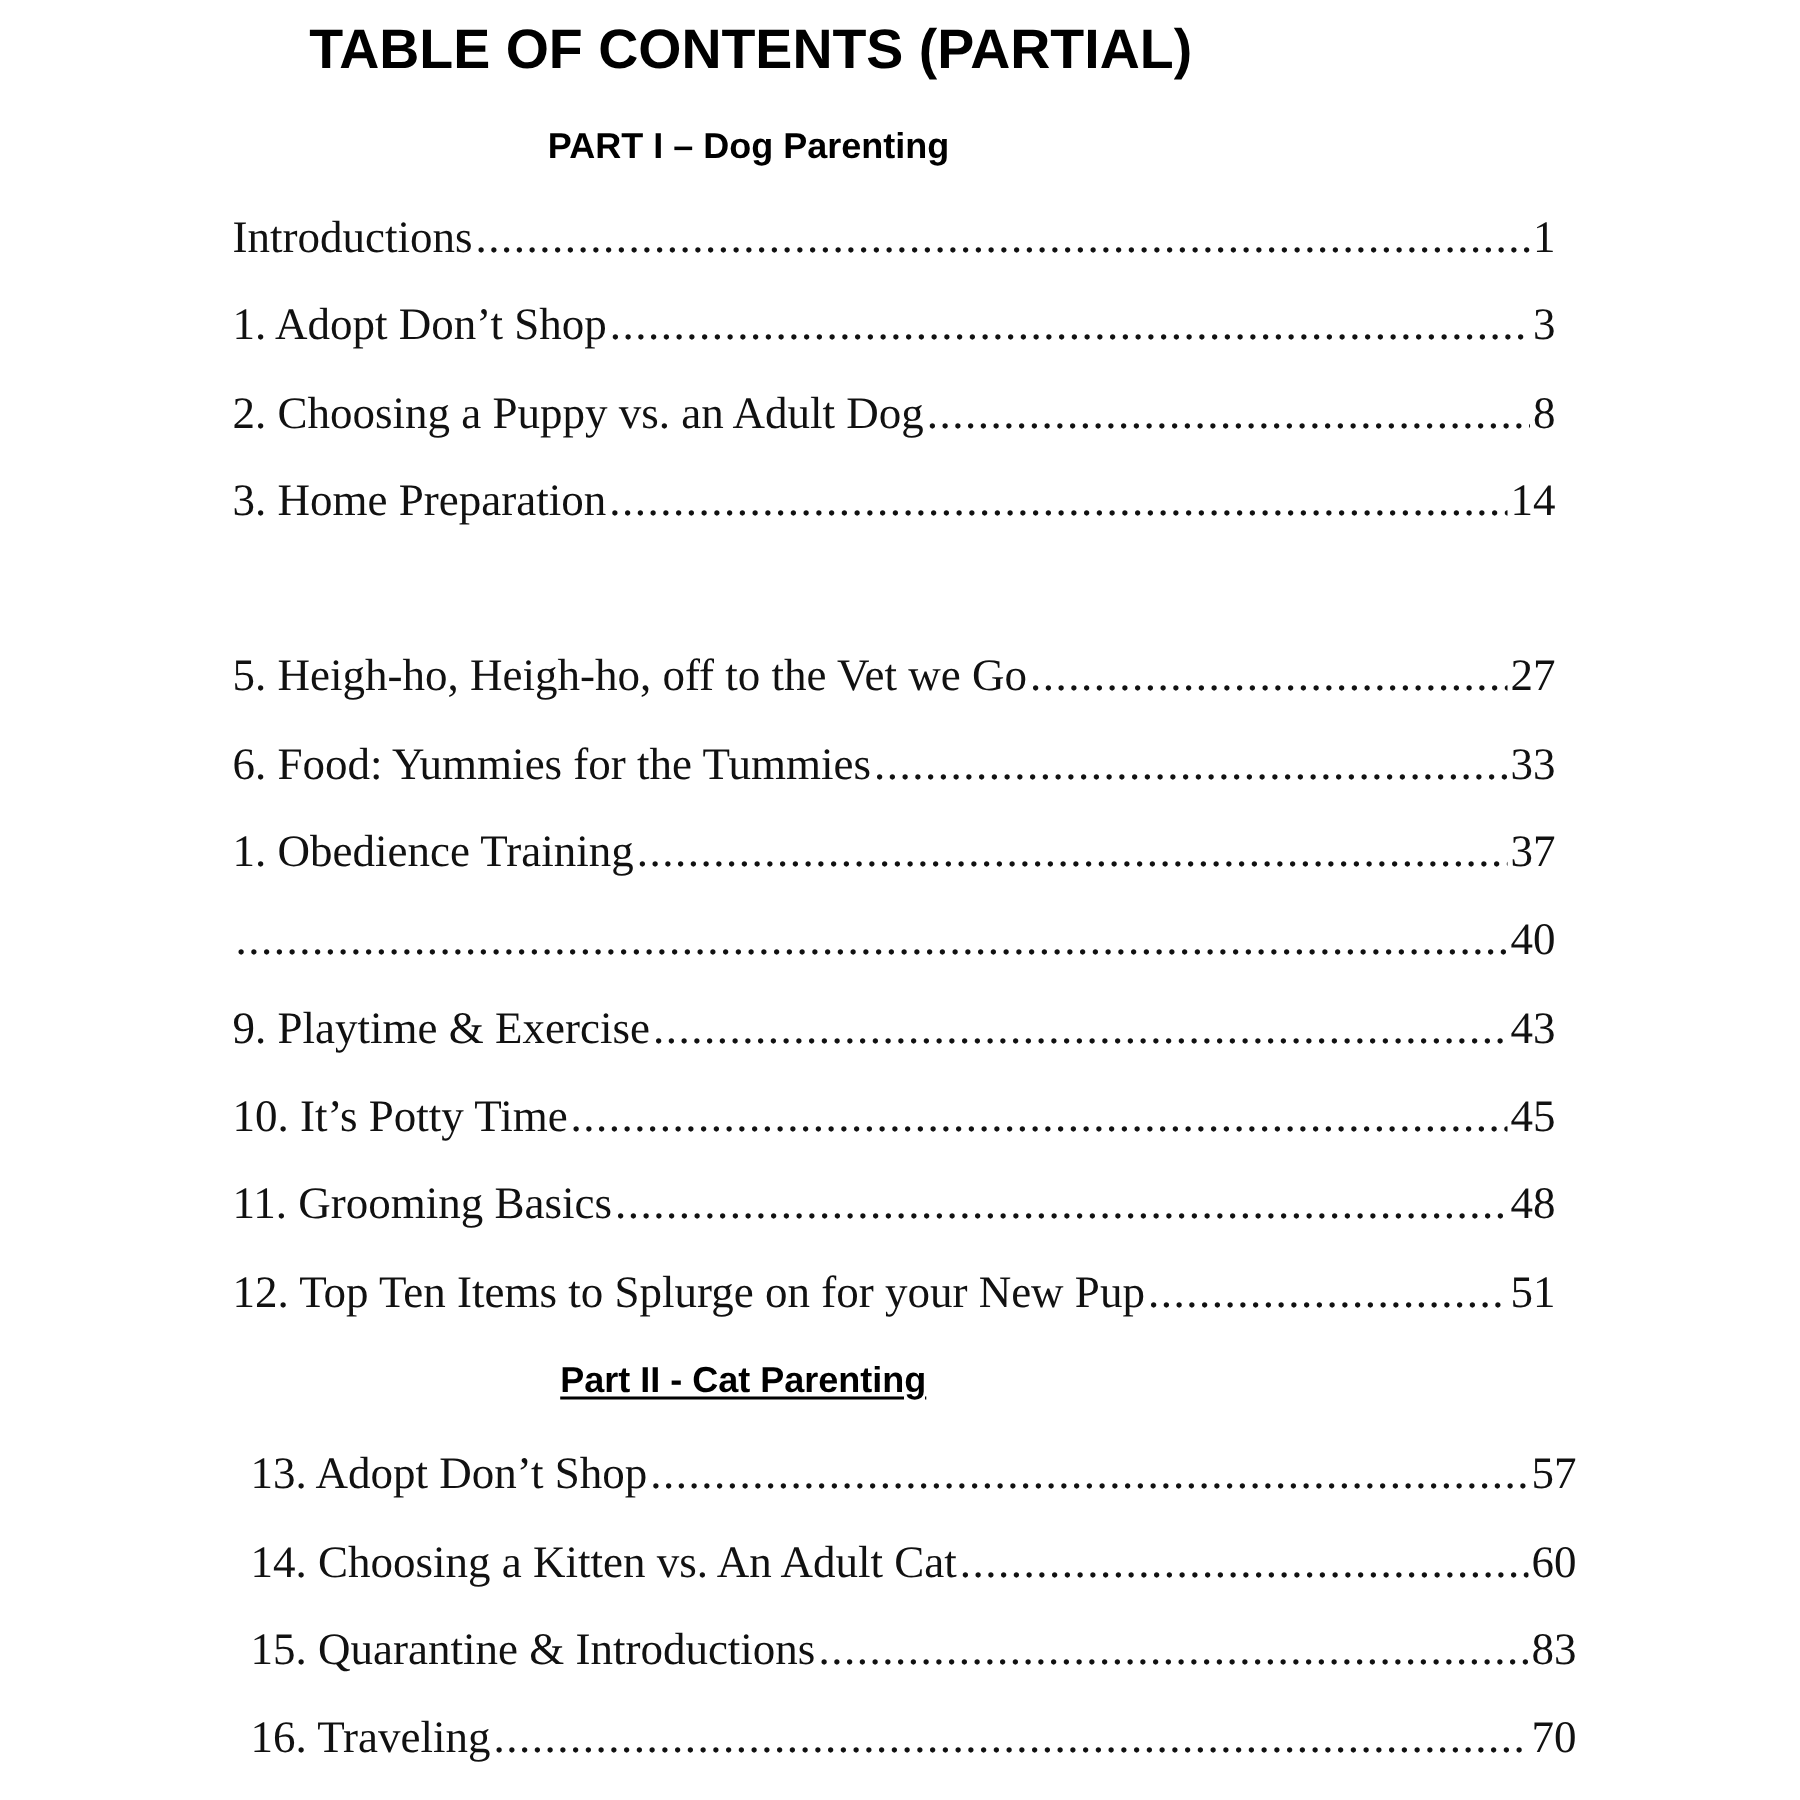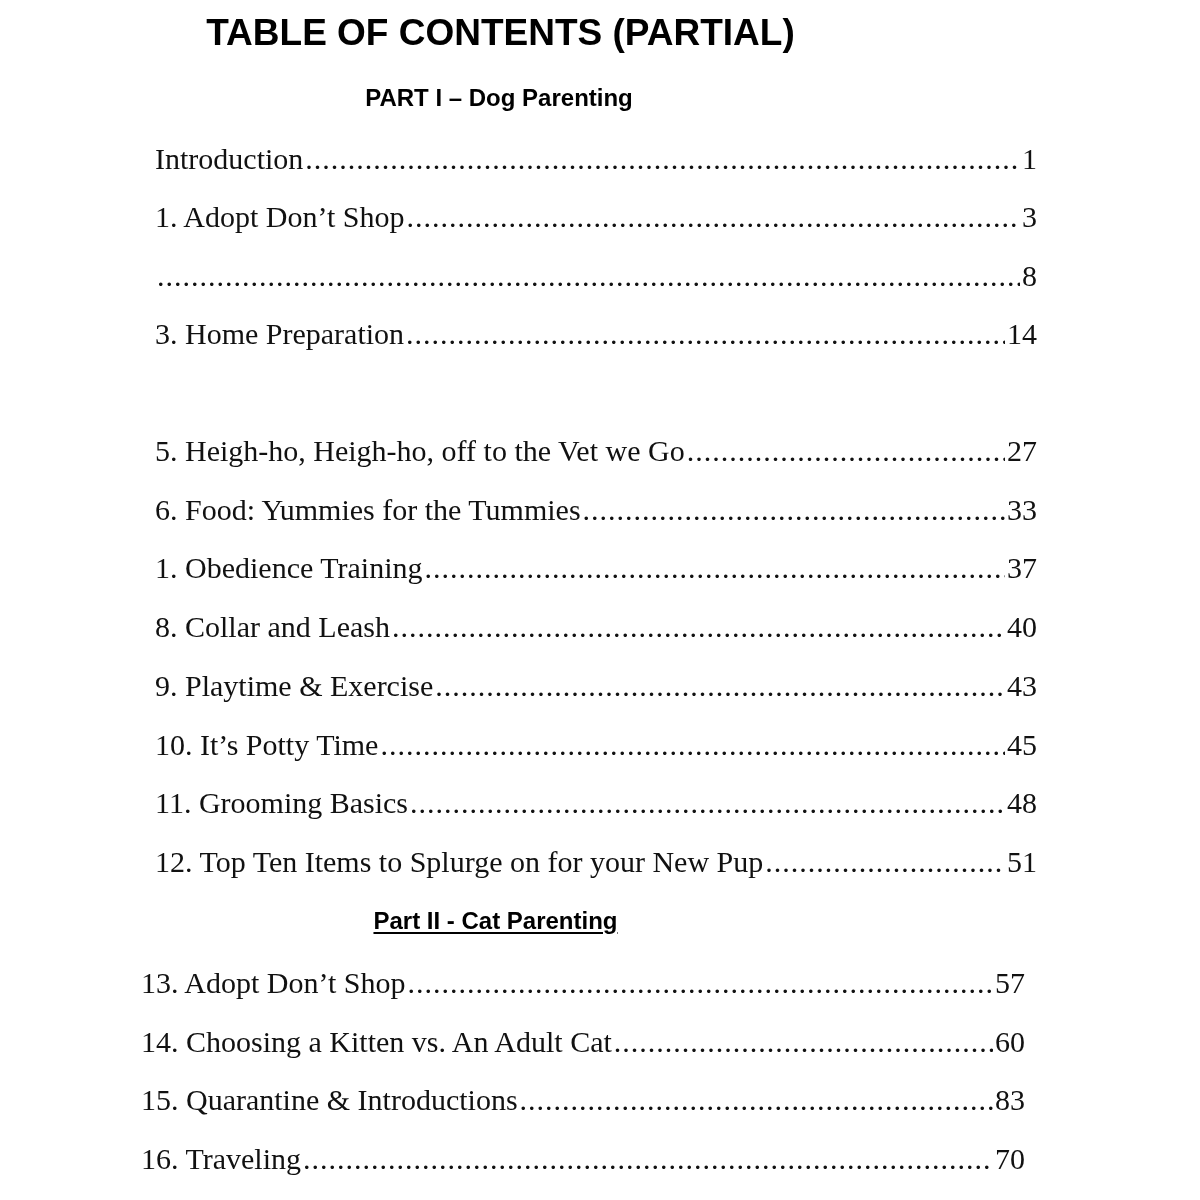--- a/index.html
+++ b/index.html
@@ -49,21 +49,21 @@
       width: 882px;
       height: 40px;
       display: flex;
       align-items: baseline;
       font-family: "Liberation Serif", serif;
       font-size: 30px;
       line-height: 40px;
       color: #111;
       cursor: pointer;
     }
-    .toc-row.cat { left: 141px; width: 884px; }
+    .toc-row.cat { left: 167px; width: 884px; }
     .toc-label {
       white-space: nowrap;
       flex: 0 0 auto;
     }
     .toc-leader {
       flex: 1 1 auto;
       overflow: hidden;
       white-space: nowrap;
       margin: 0 2px;
       position: relative;
@@ -82,30 +82,31 @@
 </head>
 <body>
 
 <div class="page">
 
   <div class="title">TABLE OF CONTENTS (PARTIAL)</div>
 
   <div class="part-heading p1">PART I – Dog Parenting</div>
 
   <div class="toc-row" style="top:139px">
-    <span class="toc-label">Introduction</span>
+    <span class="toc-label">Introductions</span>
     <span class="toc-leader"></span>
     <span class="toc-page">1</span>
   </div>
   <div class="toc-row" style="top:197px">
     <span class="toc-label">1. Adopt Don’t Shop</span>
     <span class="toc-leader"></span>
     <span class="toc-page">3</span>
   </div>
   <div class="toc-row" style="top:256px">
+    <span class="toc-label">2. Choosing a Puppy vs. an Adult Dog</span>
     <span class="toc-leader"></span>
     <span class="toc-page">8</span>
   </div>
   <div class="toc-row" style="top:314px">
     <span class="toc-label">3. Home Preparation</span>
     <span class="toc-leader"></span>
     <span class="toc-page">14</span>
   </div>
   <div class="toc-row" style="top:431px">
     <span class="toc-label">5. Heigh-ho, Heigh-ho, off to the Vet we Go</span>
@@ -116,21 +117,20 @@
     <span class="toc-label">6. Food: Yummies for the Tummies</span>
     <span class="toc-leader"></span>
     <span class="toc-page">33</span>
   </div>
   <div class="toc-row" style="top:548px">
     <span class="toc-label">1. Obedience Training</span>
     <span class="toc-leader"></span>
     <span class="toc-page">37</span>
   </div>
   <div class="toc-row" style="top:607px">
-    <span class="toc-label">8. Collar and Leash</span>
     <span class="toc-leader"></span>
     <span class="toc-page">40</span>
   </div>
   <div class="toc-row" style="top:666px">
     <span class="toc-label">9. Playtime &amp; Exercise</span>
     <span class="toc-leader"></span>
     <span class="toc-page">43</span>
   </div>
   <div class="toc-row" style="top:725px">
     <span class="toc-label">10. It’s Potty Time</span>

